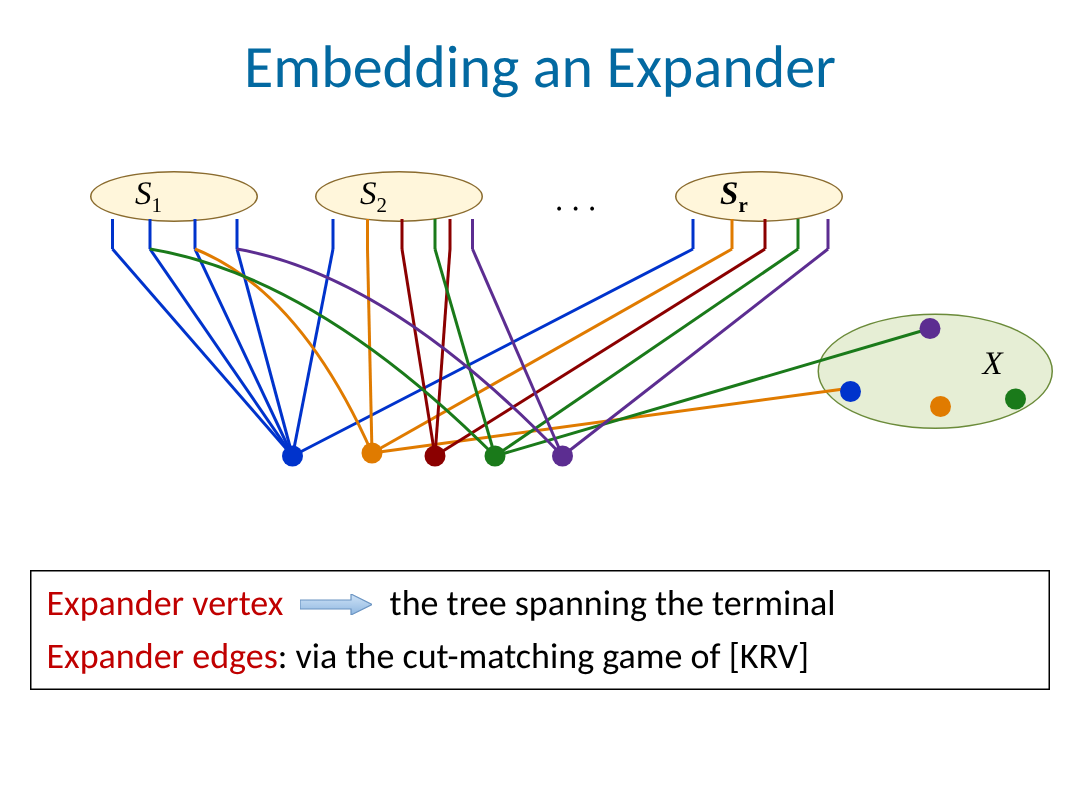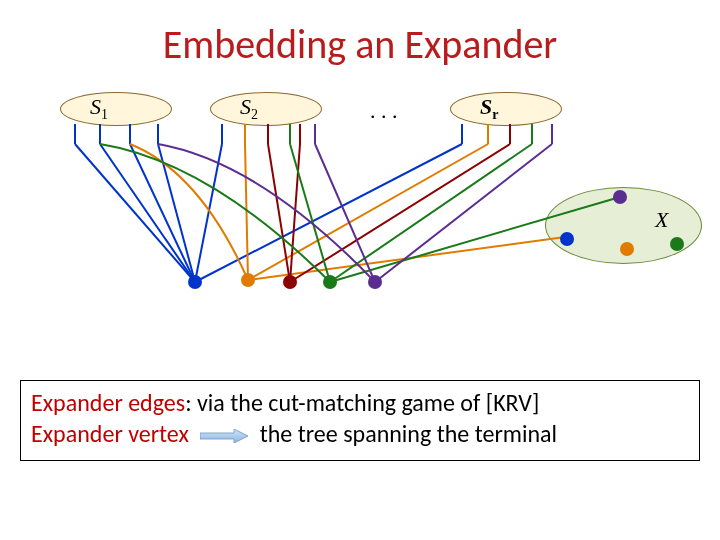--- a/index.html
+++ b/index.html
@@ -7,27 +7,27 @@
     padding: 0;
     width: 720px;
     height: 540px;
     background: #fff;
     font-family: Calibri, "Segoe UI", Arial, sans-serif;
     position: relative;
   }
   .title {
     text-align: center;
     font-size: 40px;
-    color: #b91c1c;
+    color: #0369a1;
     margin-top: 20px;
     font-weight: 400;
   }
   .diagram {
     position: absolute;
-    top: 82px;
+    top: 104px;
     left: 0;
     width: 580px;
     height: 260px;
   }
   .caption-box {
     position: absolute;
     top: 380px;
     left: 20px;
     width: 680px;
     border: 1px solid #000;
@@ -169,30 +169,30 @@
 
   <div class="dot" style="background:#5c2d91; left:613px; top:108px;"></div>
   <div class="dot" style="background:#0033cc; left:560px; top:150px;"></div>
   <div class="dot" style="background:#e07b00; left:620px; top:160px;"></div>
   <div class="dot" style="background:#1a7a1a; left:670px; top:155px;"></div>
 
 </div>
 
 <div class="caption-box">
   <div>
-    <span class="red">Expander edges</span><span>: via the cut-matching game of [KRV]</span>
-  </div>
-  <div>
     <span class="red">Expander vertex</span>
     <span class="arrow-icon">
       <svg width="48" height="14" viewBox="0 0 48 14">
         <defs>
           <linearGradient id="ag" x1="0" y1="0" x2="0" y2="1">
             <stop offset="0%" stop-color="#cfe3f7"></stop>
             <stop offset="100%" stop-color="#8fb7e0"></stop>
           </linearGradient>
         </defs>
         <path d="M0 4 L34 4 L34 0 L48 7 L34 14 L34 10 L0 10 Z" fill="url(#ag)" stroke="#6b94c2" stroke-width="0.8"></path>
       </svg>
     </span>
     <span>the tree spanning the terminal</span>
   </div>
+  <div>
+    <span class="red">Expander edges</span><span>: via the cut-matching game of [KRV]</span>
+  </div>
 </div>
 
 </body></html>

